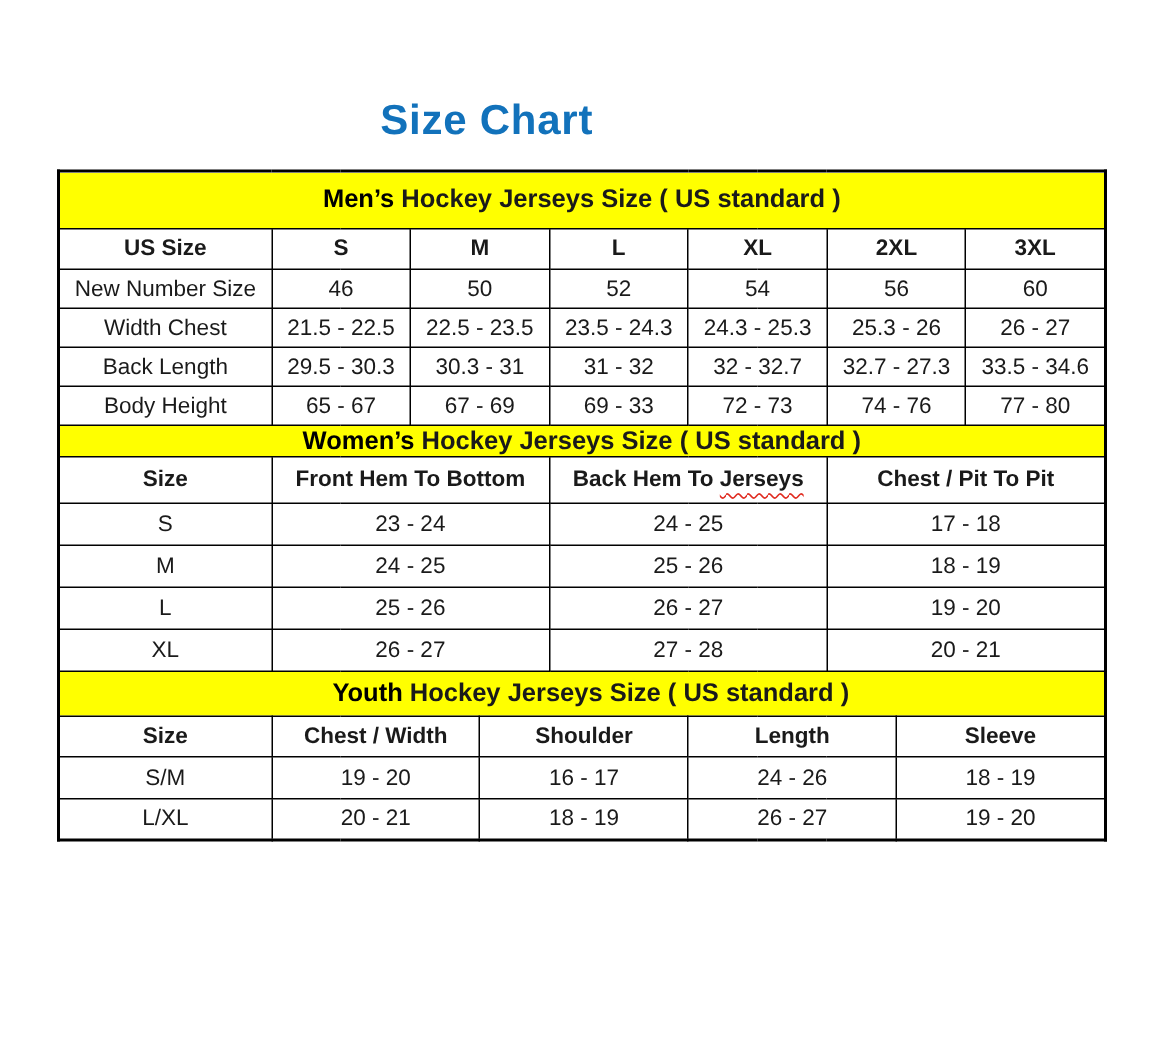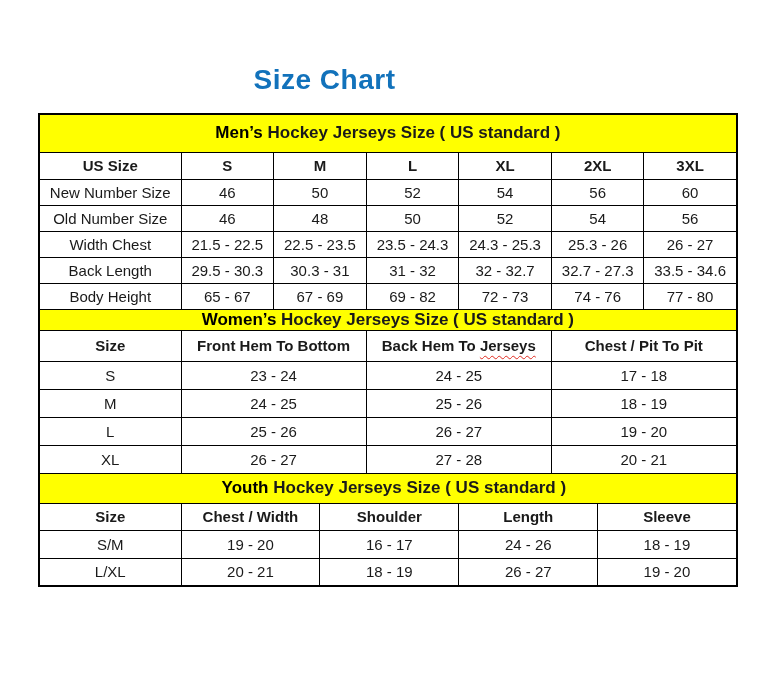--- a/index.html
+++ b/index.html
@@ -115,29 +115,20 @@
     <tr class="data-row mens-data">
       <td class="row-label-plain">New Number Size</td>
       <td colspan="2">46</td>
       <td colspan="2">50</td>
       <td colspan="2">52</td>
       <td colspan="2">54</td>
       <td colspan="2">56</td>
       <td colspan="2">60</td>
     </tr>
     <tr class="data-row mens-data">
-      <td class="row-label-plain">Old Number Size</td>
-      <td colspan="2">46</td>
-      <td colspan="2">48</td>
-      <td colspan="2">50</td>
-      <td colspan="2">52</td>
-      <td colspan="2">54</td>
-      <td colspan="2">56</td>
-    </tr>
-    <tr class="data-row mens-data">
       <td class="row-label-plain">Width Chest</td>
       <td colspan="2">21.5 - 22.5</td>
       <td colspan="2">22.5 - 23.5</td>
       <td colspan="2">23.5 - 24.3</td>
       <td colspan="2">24.3 - 25.3</td>
       <td colspan="2">25.3 - 26</td>
       <td colspan="2">26 - 27</td>
     </tr>
     <tr class="data-row mens-data">
       <td class="row-label-plain">Back Length</td>
@@ -145,21 +136,21 @@
       <td colspan="2">30.3 - 31</td>
       <td colspan="2">31 - 32</td>
       <td colspan="2">32 - 32.7</td>
       <td colspan="2">32.7 - 27.3</td>
       <td colspan="2">33.5 - 34.6</td>
     </tr>
     <tr class="data-row mens-data">
       <td class="row-label-plain">Body Height</td>
       <td colspan="2">65 - 67</td>
       <td colspan="2">67 - 69</td>
-      <td colspan="2">69 - 82</td>
+      <td colspan="2">69 - 33</td>
       <td colspan="2">72 - 73</td>
       <td colspan="2">74 - 76</td>
       <td colspan="2">77 - 80</td>
     </tr>
 
     <tr class="section-row womens-section">
       <th colspan="13"><span class="hl">Women’s</span><span> Hockey Jerseys Size ( US standard )</span></th>
     </tr>
     <tr class="cols-row womens-cols">
       <th>Size</th>

